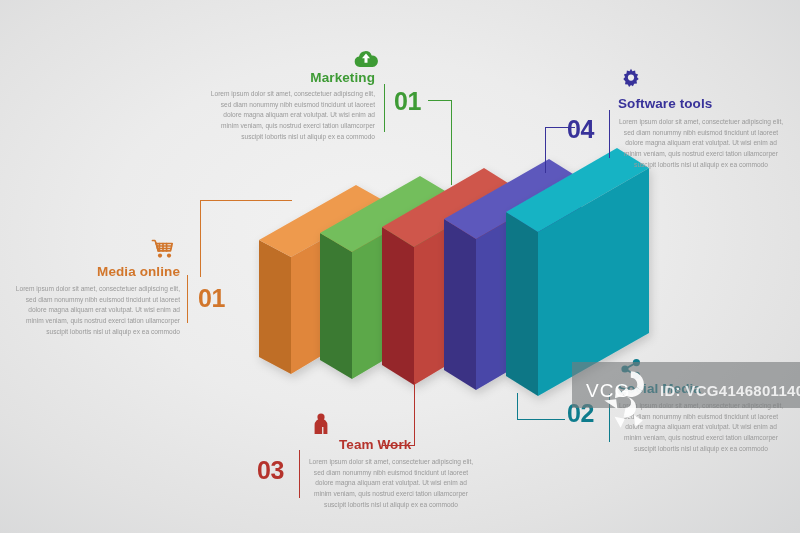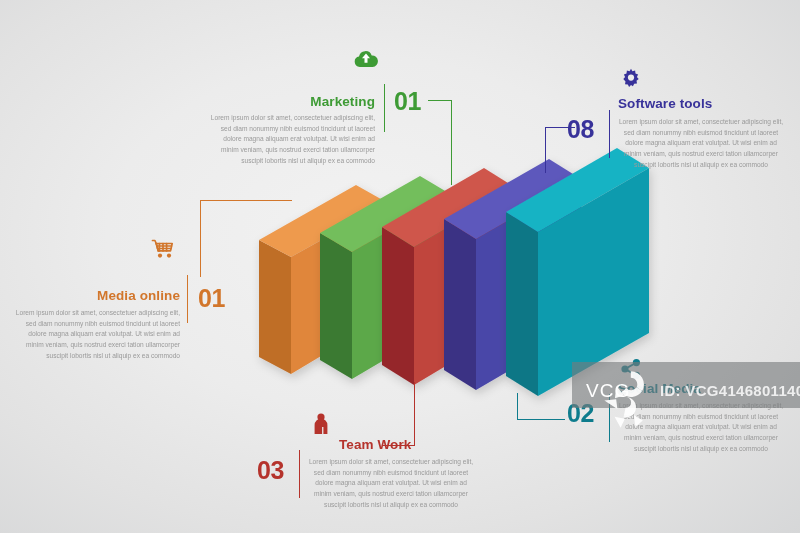--- a/index.html
+++ b/index.html
@@ -38,21 +38,21 @@
   .co-body {
     position: absolute; width: 166px;
     font-size: 6.6px; line-height: 1.62; color: #9a9a9a;
   }
   .co-num {
     position: absolute; font-size: 25px; font-weight: bold;
     letter-spacing: -0.5px;
   }
   .co-rule { position: absolute; width: 0; border-left-width: 1.4px; border-left-style: solid; }
 
-  .t-right { text-align: right; margin-top: 24px; }
+  .t-right { text-align: right; }
   .t-left  { text-align: center; }
 
   
   #wm-band {
     position: absolute; left: 572px; top: 362px; width: 228px; height: 46px;
     background: rgba(120,122,124,0.62);
   }
   #wm-logo {
     position: absolute; left: 584px; top: 364px; width: 84px; height: 72px;
     display: flex; align-items: center; justify-content: center;
@@ -166,21 +166,21 @@
   </div>
 
   <div class="callout">
     <svg class="co-icon" style="left:620px; top:68px; width:22px; height:22px;" viewBox="0 0 22 22">
       <path fill="#38329A" d="M11 0.8l1.4 2.4 2.7-.6.4 2.8 2.6 1-1.2 2.5 1.8 2.1-2.2 1.8.5 2.7-2.8.3-1.3 2.4L11 17l-1.9 1.9-1.3-2.4-2.8-.3.5-2.7L3.3 11l1.8-2.1L3.9 6.4l2.6-1 .4-2.8 2.7.6z"></path>
       <circle cx="11" cy="9.6" r="3.1" fill="#ececec"></circle>
     </svg>
     <div class="co-head t-left" style="left:618px; top:96px; color:#38329A;">Software tools</div>
     <div class="co-body t-left" style="left:618px; top:117px;">Lorem ipsum dolor sit amet, consectetuer adipiscing elit, sed diam nonummy nibh euismod tincidunt ut laoreet dolore magna aliquam erat volutpat. Ut wisi enim ad minim veniam, quis nostrud exerci tation ullamcorper suscipit lobortis nisl ut aliquip ex ea commodo</div>
     <div class="co-rule" style="left:609px; top:110px; height:48px; border-left-color:#38329A;"></div>
-    <div class="co-num" style="left:567px; top:115px; color:#38329A;">08</div>
+    <div class="co-num" style="left:567px; top:115px; color:#38329A;">04</div>
   </div>
 
   <div class="callout">
     <svg class="co-icon" style="left:620px; top:358px; width:22px; height:22px;" viewBox="0 0 22 22">
       <circle cx="16.4" cy="4.6" r="3.6" fill="#0E7C8D"></circle>
       <circle cx="5" cy="11" r="3.6" fill="#0E7C8D"></circle>
       <circle cx="16.4" cy="17.4" r="3.6" fill="#0E7C8D"></circle>
       <path stroke="#0E7C8D" stroke-width="1.8" d="M7.9 9.4l6-3.4M7.9 12.6l6 3.4"></path>
     </svg>
     <div class="co-head t-left" style="left:618px; top:381px; color:#0E7C8D;">Social Media</div>

